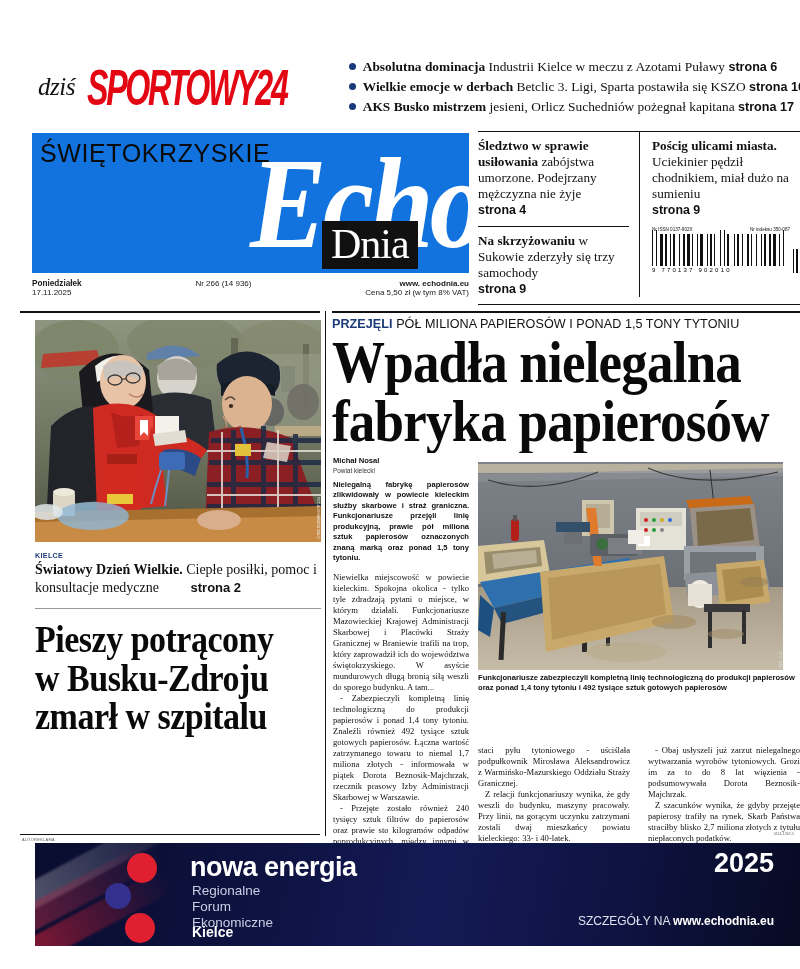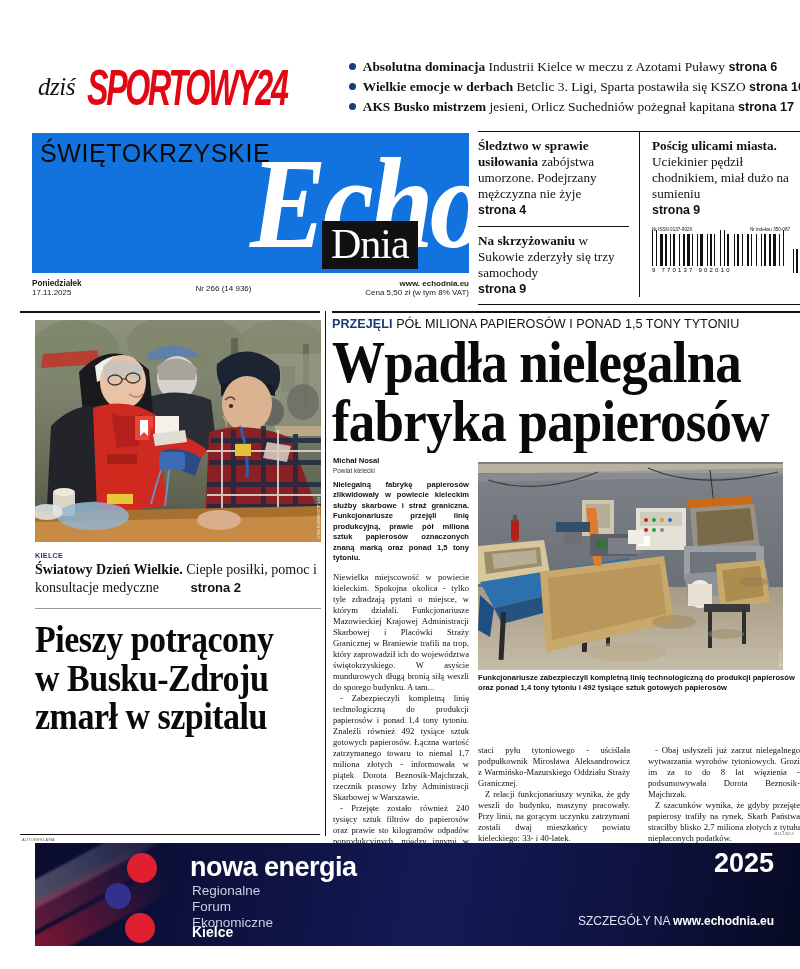--- a/index.html
+++ b/index.html
@@ -72,21 +72,21 @@
   .dnia-text {
     font-family: "Liberation Serif", serif;
     font-size: 42px; color: #ffffff; font-weight: 400;
     letter-spacing: -1px; line-height: 1.05;
   }
 
   .mast-meta {
     position: absolute; left: 32px; top: 279px; width: 437px;
     font-family: "Liberation Sans", sans-serif;
     font-size: 8px; color: #1a1a1a;
-    display: flex; justify-content: space-between; align-items: center;
+    display: flex; justify-content: space-between; align-items: flex-start;
   }
   .mm-left b { display: block; font-size: 8.2px; }
   .mm-left span { display: block; }
   .mm-mid { padding-top: 0px; }
   .mm-right { text-align: right; }
   .mm-right b { display: block; }
   .mm-right span { display: block; }
 
   
   .teasers { position: absolute; left: 478px; top: 131px; width: 322px; }

